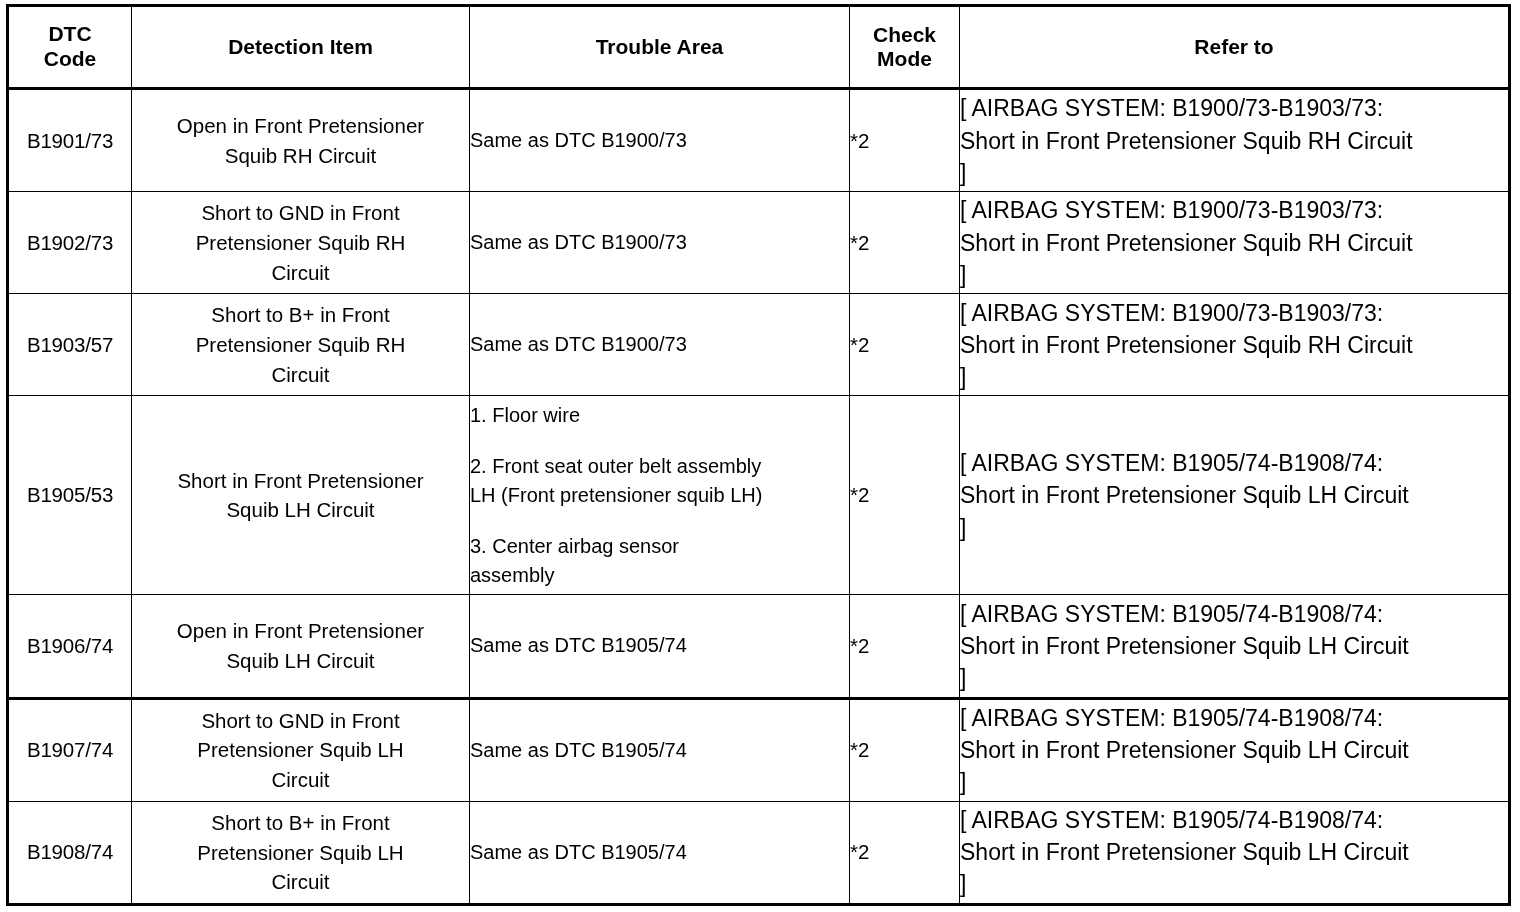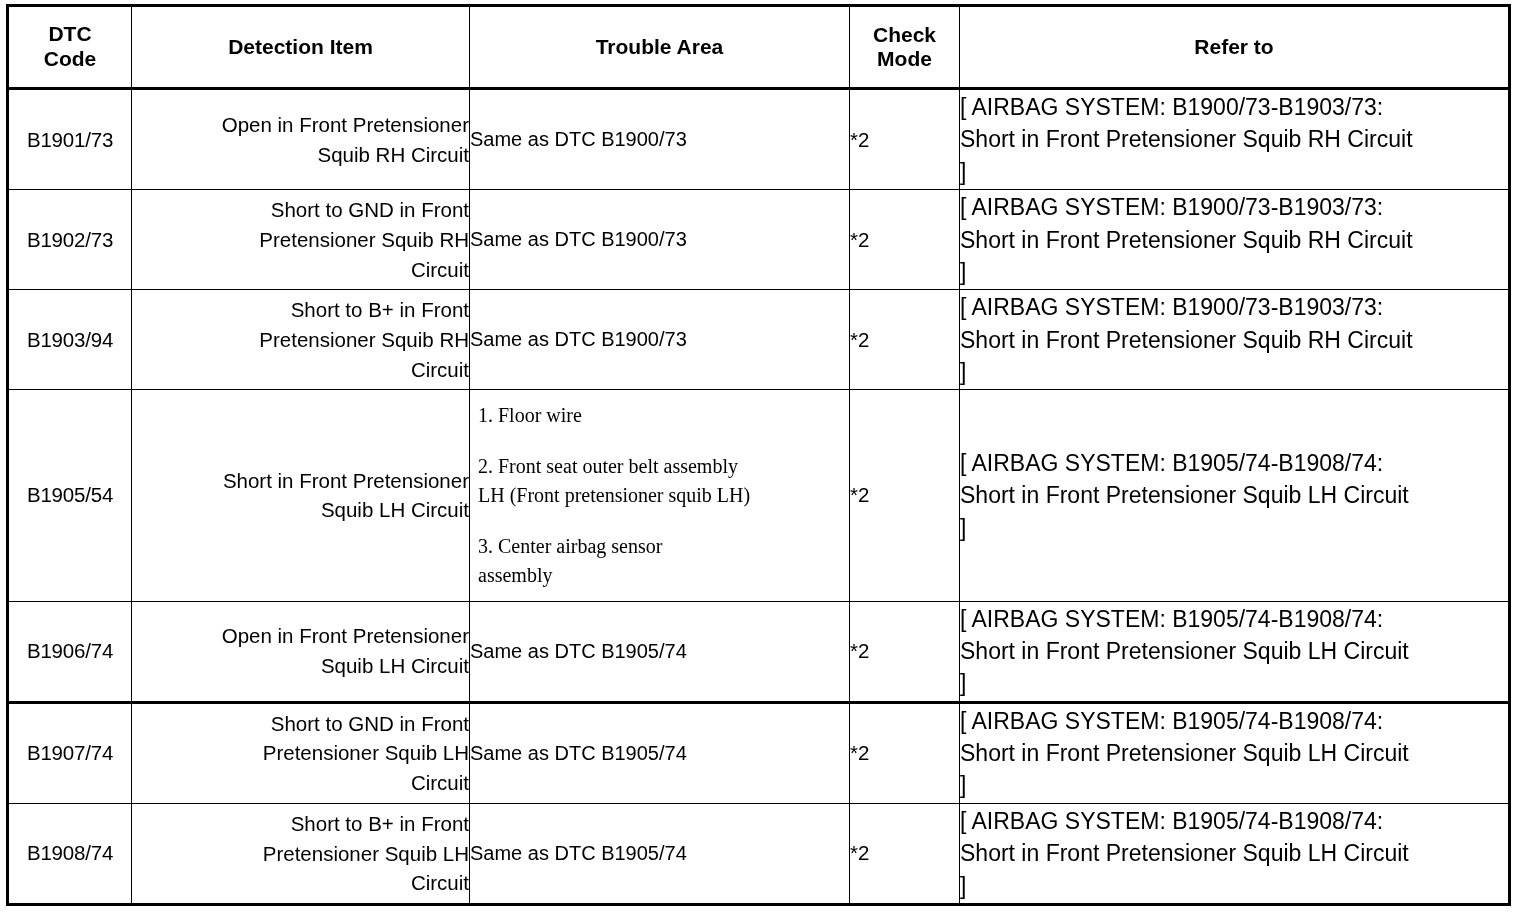--- a/index.html
+++ b/index.html
@@ -62,21 +62,21 @@
     font-size: 20.5px;
     text-align: center;
     padding: 0 2px 0 8px;
     white-space: nowrap;
     letter-spacing: -0.2px;
   }
 
   td.cell-detect {
     font-size: 20.5px;
     line-height: 1.45;
-    text-align: right;
+    text-align: center;
     padding: 0 6px 0 9px;
     vertical-align: middle;
   }
 
   td.cell-trouble {
     font-size: 20px;
     line-height: 1.45;
     text-align: left;
     padding: 0 6px 0 8px;
     vertical-align: middle;
@@ -95,21 +95,21 @@
     font-weight: bold;
     line-height: 1.4;
     text-align: left;
     padding: 0 6px 0 9px;
     vertical-align: middle;
   }
 
   .detect-lines > div,
   .refer-lines  > div { white-space: pre; }
 
-  .trouble-list { margin: 8px; padding: 0; font-family: Liberation Serif, serif; }
+  .trouble-list { margin: 0; padding: 0; }
   .trouble-list .ti { margin: 0 0 0 0; }
   .trouble-list .ti + .ti { margin-top: 22px; }
   .trouble-list .ti div { white-space: pre; }
 
   
   tr.thick-top > td { border-top: 1px solid #22c55e; }
   tr.thick-bottom > td { border-bottom: 3px solid #000; }
 </style>
 </head>
 <body>
@@ -178,21 +178,21 @@
           <td class="cell-check">*2</td>
           <td class="cell-refer">
             <div class="refer-lines">
               <div>[ AIRBAG SYSTEM: B1900/73-B1903/73:</div>
               <div>Short in Front Pretensioner Squib RH Circuit</div>
               <div>]</div>
             </div>
           </td>
         </tr>
         <tr class="thick-top">
-          <td class="cell-dtc">B1903/94</td>
+          <td class="cell-dtc">B1903/57</td>
           <td class="cell-detect">
             <div class="detect-lines">
               <div>Short to B+ in Front</div>
               <div>Pretensioner Squib RH</div>
               <div>Circuit</div>
             </div>
           </td>
           <td class="cell-trouble">
             <div class="detect-lines">
               <div>Same as DTC B1900/73</div>
@@ -201,21 +201,21 @@
           <td class="cell-check">*2</td>
           <td class="cell-refer">
             <div class="refer-lines">
               <div>[ AIRBAG SYSTEM: B1900/73-B1903/73:</div>
               <div>Short in Front Pretensioner Squib RH Circuit</div>
               <div>]</div>
             </div>
           </td>
         </tr>
         <tr class="thick-top">
-          <td class="cell-dtc">B1905/54</td>
+          <td class="cell-dtc">B1905/53</td>
           <td class="cell-detect">
             <div class="detect-lines">
               <div>Short in Front Pretensioner</div>
               <div>Squib LH Circuit</div>
             </div>
           </td>
           <td class="cell-trouble list-cell">
             <div class="trouble-list">
               <div class="ti">
                 <div>1. Floor wire</div>

